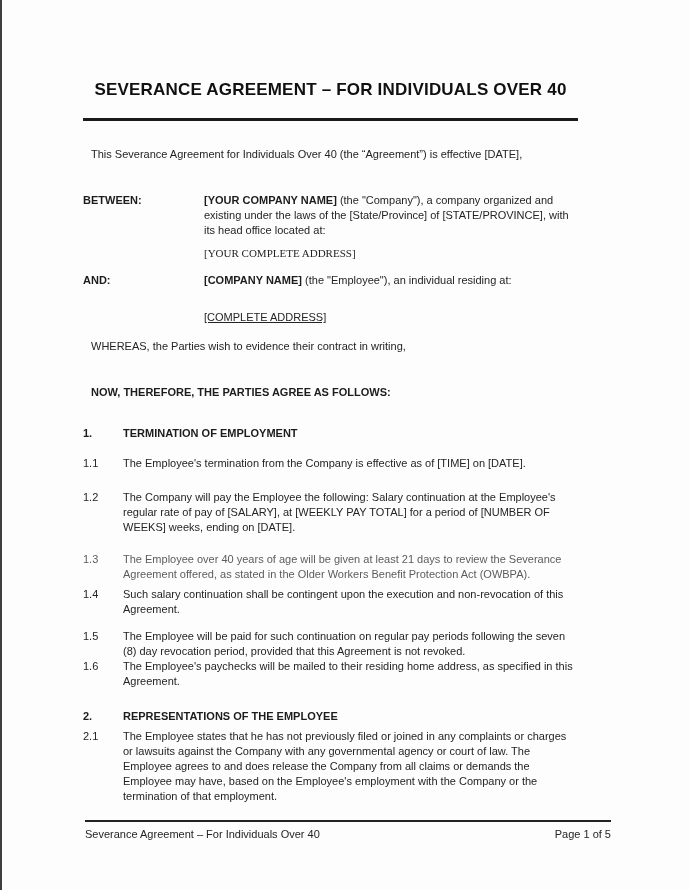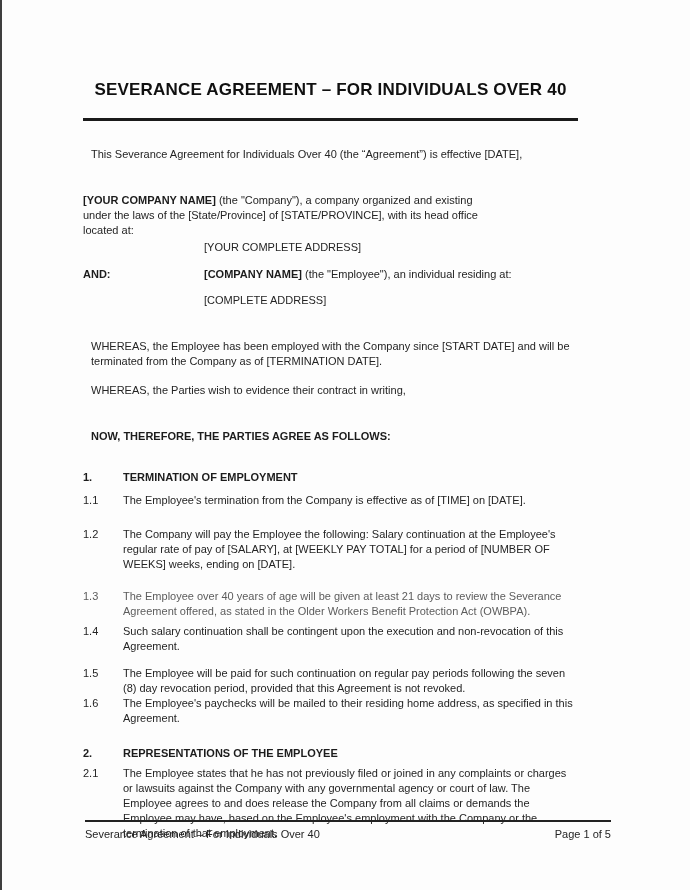--- a/index.html
+++ b/index.html
@@ -23,28 +23,28 @@
   }
   .title-rule { margin-top:18px; height:0; border-top:3px solid #1b1b1b; }
   .intro { margin-top:26px; }
 
   .party-row { display:flex; }
   .party-label { width:121px; flex:none; font-weight:bold; color:#1c1c1c; }
   .party-text { width:410px; }
   .bold { font-weight:bold; color:#1c1c1c; }
 
   .mt-between  { margin-top:31px; }
-  .mt-addr1    { margin-top:2px; }
+  .mt-addr1    { margin-top:8px;font-family:Liberation Serif, serif; }
   .mt-and      { margin-top:12px; }
-  .mt-addr2    { margin-top:11px; }
+  .mt-addr2    { margin-top:22px;text-decoration:underline; }
   .mt-whereas1 { margin-top:31px; }
   .mt-whereas2 { margin-top:14px; }
   .mt-now      { margin-top:31px; }
   .mt-sechead1 { margin-top:26px; }
-  .mt-i11      { margin-top:8px;justify-content:center; }
+  .mt-i11      { margin-top:15px;justify-content:center; }
   .mt-i12      { margin-top:19px; }
   .mt-i13      { margin-top:17px; }
   .mt-i14      { margin-top:5px;justify-content:space-between; }
   .mt-i15      { margin-top:12px; }
   .mt-i16      { margin-top:0; }
   .mt-sechead2 { margin-top:20px; }
   .mt-i21      { margin-top:5px; }
 
   .num-row { display:flex; }
   .num-col { width:40px; flex:none; }
@@ -65,39 +65,39 @@
 <body>
 
 <div class="page">
 
   <div class="doc-title">SEVERANCE AGREEMENT – FOR INDIVIDUALS OVER 40</div>
   <div class="title-rule"></div>
 
   <p class="intro">This Severance Agreement for Individuals Over 40 (the “Agreement”) is effective [DATE],</p>
 
   <div class="party-row mt-between">
+    <div class="party-label">BETWEEN:</div>
     <div class="party-text"><span class="bold">[YOUR COMPANY NAME]</span><span> (the "Company"), a company organized and existing under the laws of the [State/Province] of [STATE/PROVINCE], with its head office located at:</span></div>
   </div>
 
   <div class="party-row mt-addr1">
     <div class="party-label"></div>
     <div class="party-text">[YOUR COMPLETE ADDRESS]</div>
   </div>
 
   <div class="party-row mt-and">
     <div class="party-label">AND:</div>
     <div class="party-text"><span class="bold">[COMPANY NAME]</span><span> (the "Employee"), an individual residing at:</span></div>
   </div>
 
   <div class="party-row mt-addr2">
     <div class="party-label"></div>
     <div class="party-text">[COMPLETE ADDRESS]</div>
   </div>
 
-  <p class="mt-whereas1">WHEREAS, the Employee has been employed with the Company since [START DATE] and will be terminated from the Company as of [TERMINATION DATE].</p>
   <p class="mt-whereas2">WHEREAS, the Parties wish to evidence their contract in writing,</p>
   <p class="mt-now bold">NOW, THEREFORE, THE PARTIES AGREE AS FOLLOWS:</p>
 
   <div class="num-row sec-head mt-sechead1">
     <div class="num-col">1.</div>
     <div class="txt-col">TERMINATION OF EMPLOYMENT</div>
   </div>
 
   <div class="num-row mt-i11">
     <div class="num-col">1.1</div>

